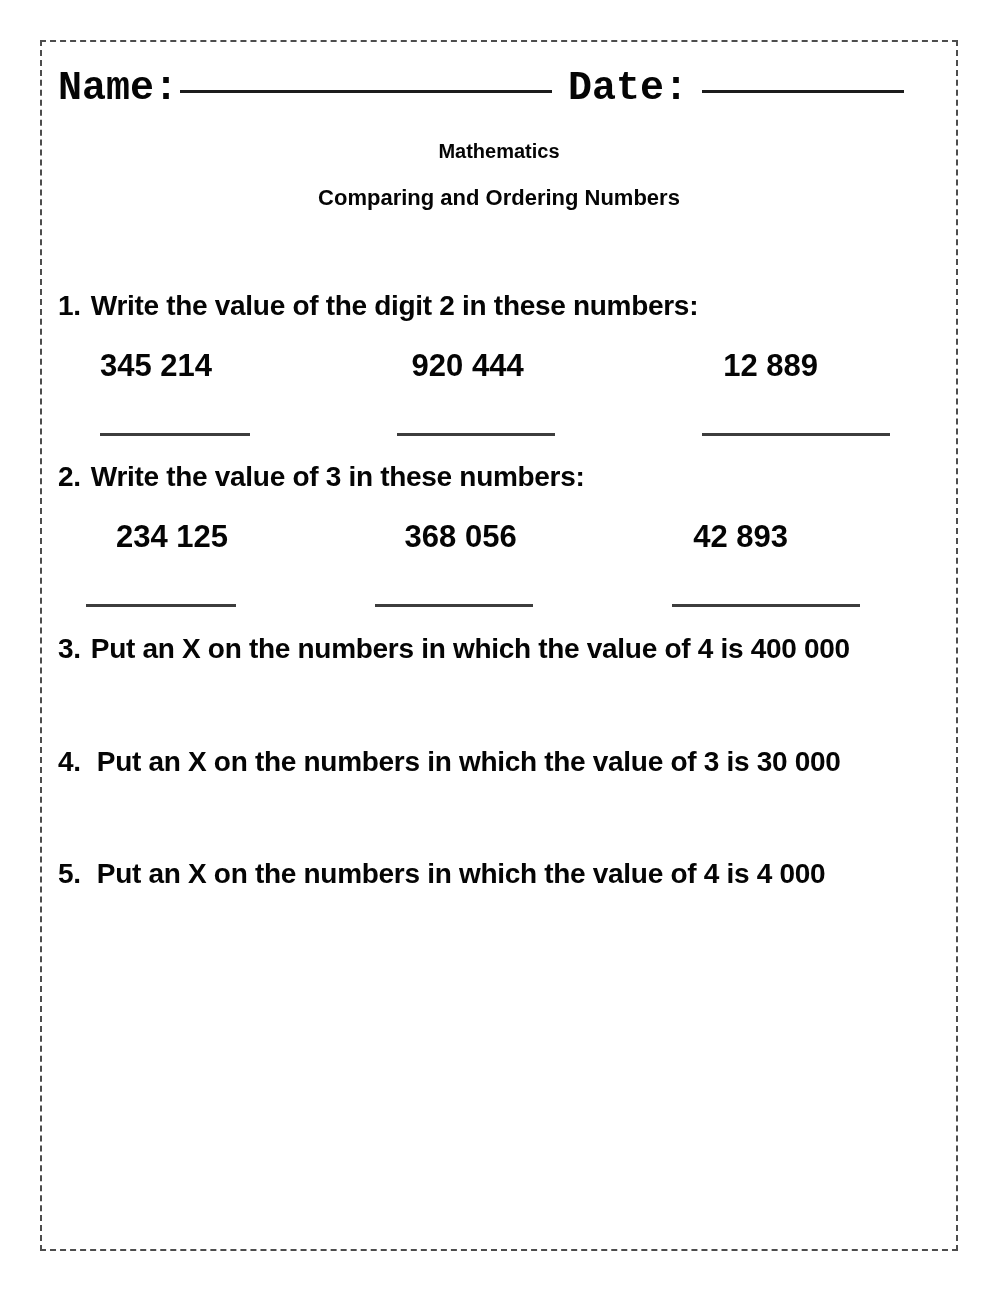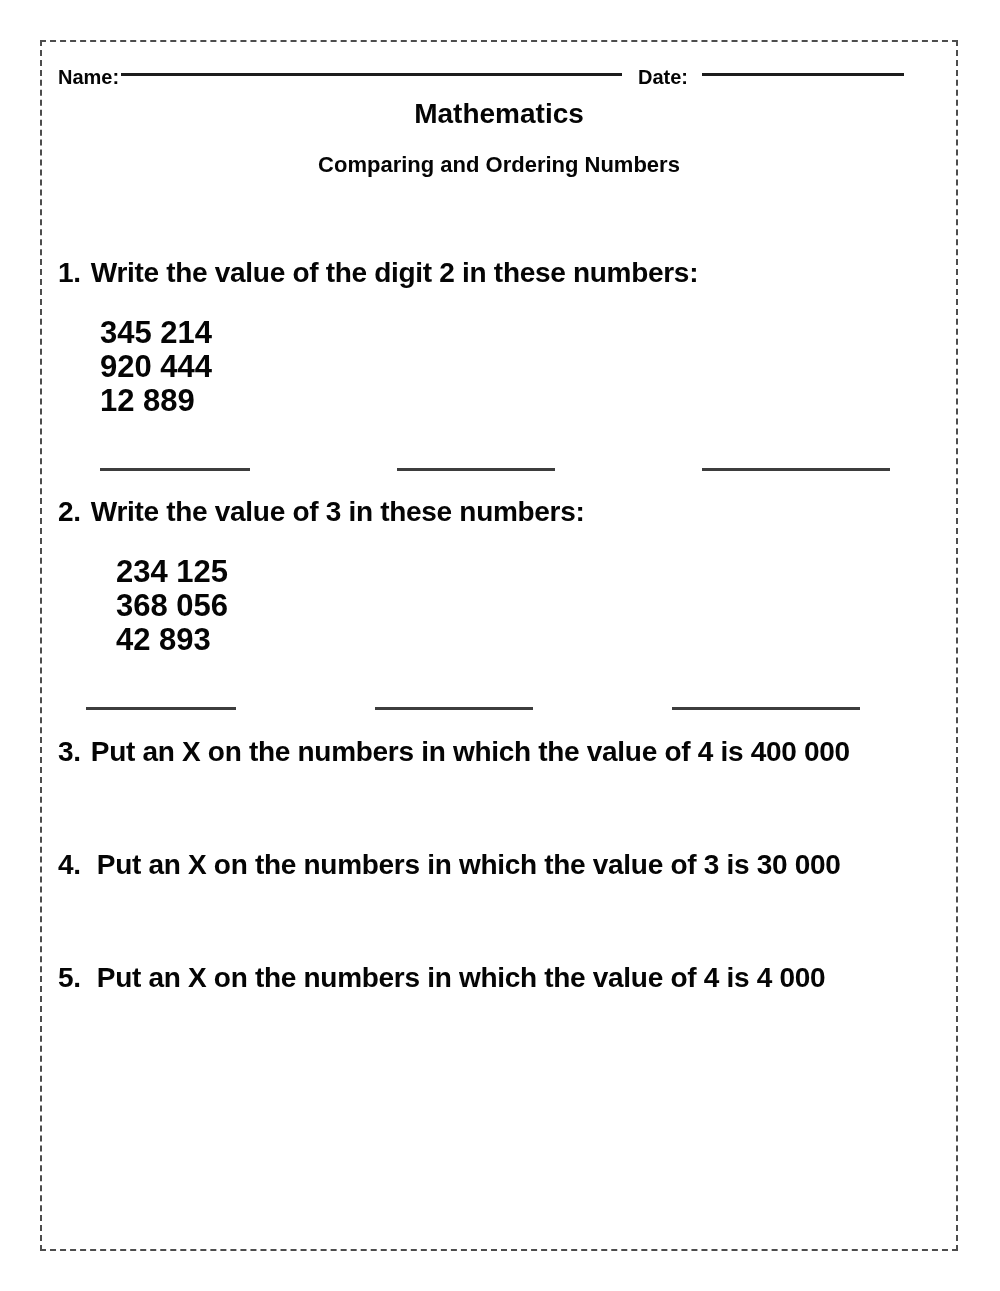--- a/index.html
+++ b/index.html
@@ -23,38 +23,39 @@
     top: 40px;
     width: 918px;
     height: 1211px;
     border: 2px dashed #4d4d4d;
     padding: 24px 16px 0 16px;
   }
 
   
   .name-row {
     display: flex;
-    align-items: flex-start;
-    font-size: 20px;
+    align-items: center;
+    font-size: 40px;
     line-height: 1.15;
     margin-bottom: 0;
+    font-family: Liberation Mono, monospace;
   }
   .fill-line {
     border-bottom: 3px solid #1c1c1c;
     height: 10px;
     margin-bottom: 3px;
   }
   .name-blank { flex: 1 1 auto; margin-left: 2px; margin-right: 16px; }
   .date-blank { width: 202px; margin-left: 14px; margin-right: 36px; }
 
   
   .doc-subject {
     text-align: center;
-    font-size: 28px;
-    margin-top: 9px;
+    font-size: 20px;
+    margin-top: 28px;
   }
   .doc-title {
     text-align: center;
     font-size: 22px;
     margin-top: 22px;
   }
 
   
   .question { margin-top: 0; }
   .q-head {
@@ -67,21 +68,20 @@
   .q-num { margin-right: 10px; }
   .q-head.wide-gap .q-num { margin-right: 16px; }
 
   .q-numbers {
     display: flex;
     justify-content: space-between;
     font-size: 31px;
     line-height: 1.1;
     margin-top: 27px;
     white-space: nowrap;
-    flex-direction: column;
   }
   .row-3a { padding: 0 122px 0 42px; }
   .row-3b { padding: 0 152px 0 58px; }
   .row-5  { padding: 0 26px 0 42px; }
 
   .q-answers {
     display: flex;
     justify-content: space-between;
     margin-top: 50px;
   }

